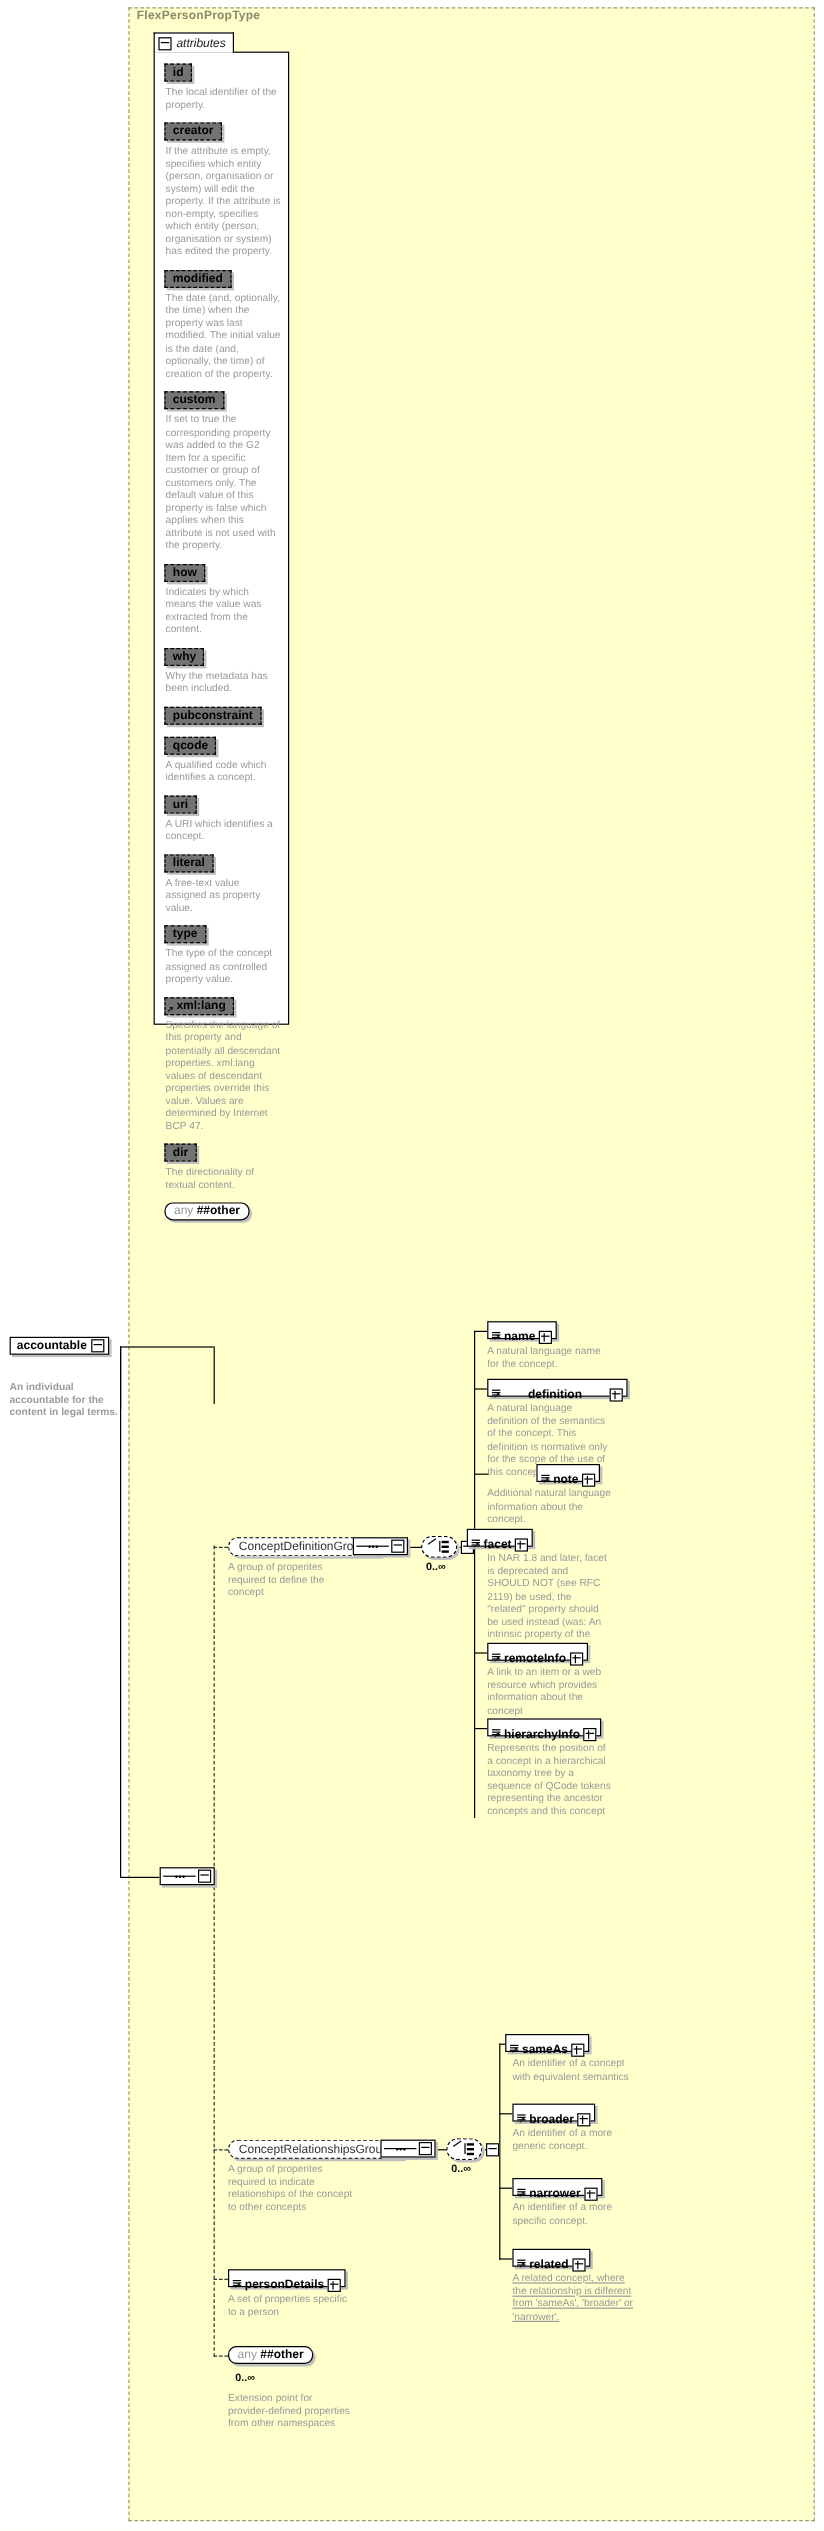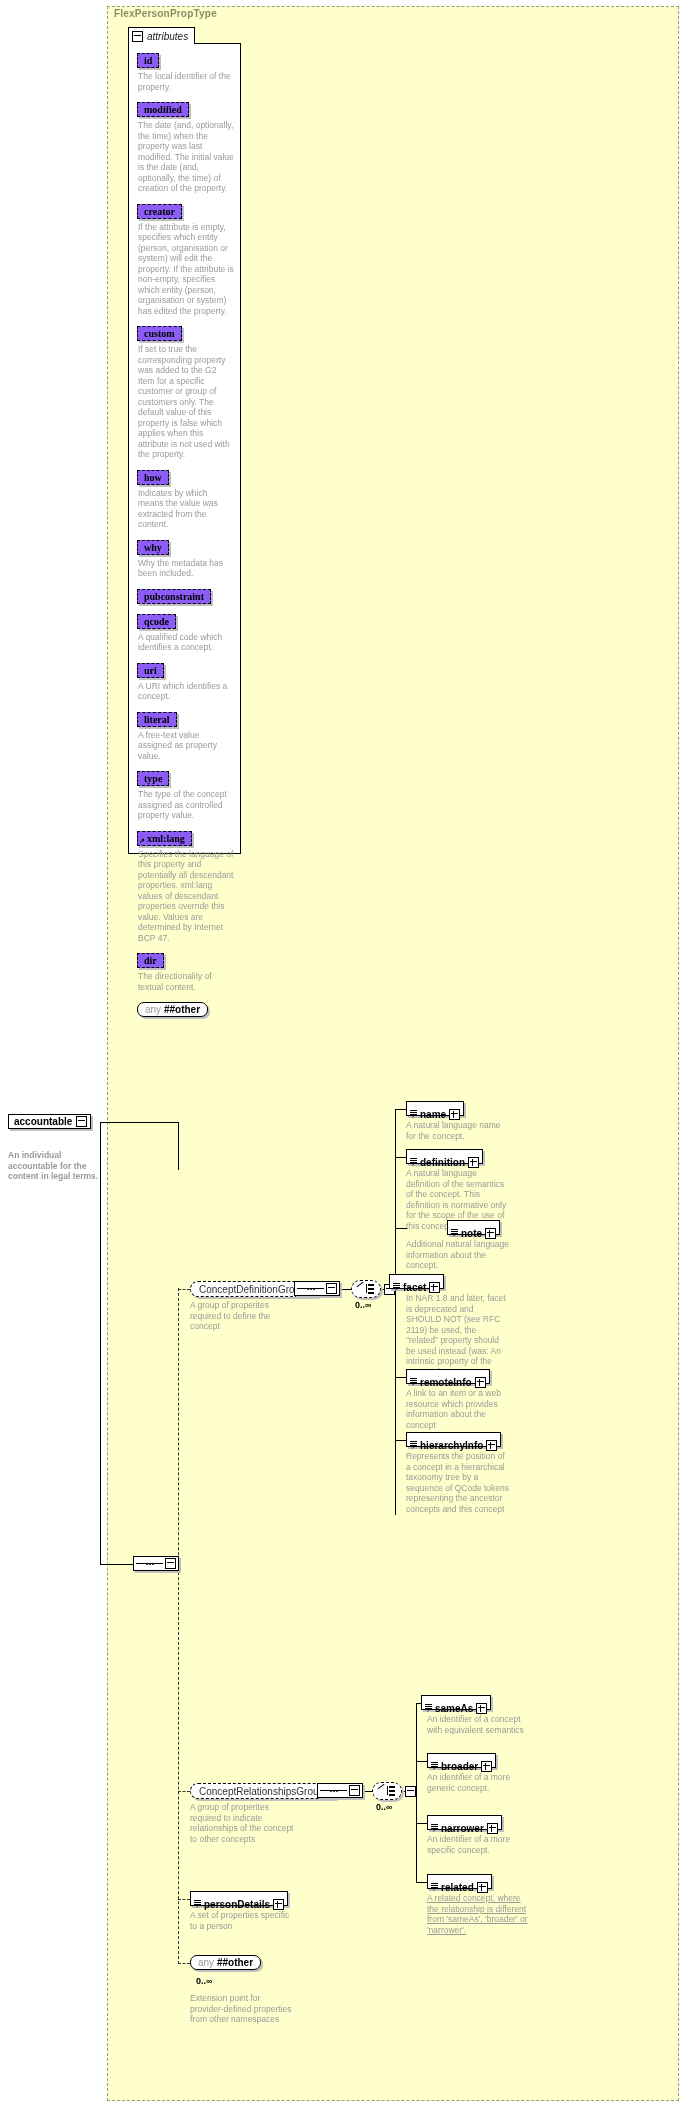--- a/index.html
+++ b/index.html
@@ -61,27 +61,26 @@
     width:113px; height:811px;
     background:#ffffff;
     border:1px solid #000;
     box-sizing:border-box;
     padding:6px 5px 6px 8px;
   }
   .attr-item{margin-bottom:7px;}
   .attr-chip{
     display:inline-block;
     border:1px dashed #000;
-    background:#8b5cf6;
+    background:#737373;
     font-size:10px;font-weight:bold;color:#000;
     padding:1px 6px 1px 6px;
     box-shadow:2px 2px 0 #c0c0c0;
     position:relative;
     white-space:nowrap;
-    font-family:Liberation Serif, serif;
   }
   .attr-chip.with-arrow{padding-left:9px;}
   .attr-chip .arrow{
     position:absolute;left:1px;bottom:0px;font-size:7px;color:#000;line-height:7px;
   }
   .attr-doc{
     font-size:8.5px;color:#9a9a9a;
     line-height:10.5px;
     margin:3px 0 0 1px;
     max-width:104px;
@@ -210,27 +209,27 @@
 </div>
 
 <div id="attr-box">
 
   <div class="attr-item">
     <span class="attr-chip">id</span>
     <div class="attr-doc">The local identifier of the property.</div>
   </div>
 
   <div class="attr-item">
+    <span class="attr-chip">creator</span>
+    <div class="attr-doc">If the attribute is empty, specifies which entity (person, organisation or system) will edit the property. If the attribute is non-empty, specifies which entity (person, organisation or system) has edited the property.</div>
+  </div>
+
+  <div class="attr-item">
     <span class="attr-chip">modified</span>
     <div class="attr-doc">The date (and, optionally, the time) when the property was last modified. The initial value is the date (and, optionally, the time) of creation of the property.</div>
-  </div>
-
-  <div class="attr-item">
-    <span class="attr-chip">creator</span>
-    <div class="attr-doc">If the attribute is empty, specifies which entity (person, organisation or system) will edit the property. If the attribute is non-empty, specifies which entity (person, organisation or system) has edited the property.</div>
   </div>
 
   <div class="attr-item">
     <span class="attr-chip">custom</span>
     <div class="attr-doc">If set to true the corresponding property was added to the G2 Item for a specific customer or group of customers only. The default value of this property is false which applies when this attribute is not used with the property.</div>
   </div>
 
   <div class="attr-item">
     <span class="attr-chip">how</span>
     <div class="attr-doc">Indicates by which means the value was extracted from the content.</div>
@@ -359,21 +358,21 @@
       <i></i>
       <i></i>
       <span class="el-arrow">↗</span>
     </span>
   <span class="nm">name</span>
   <span class="plus-sq"></span>
 </div>
 <div class="eldoc" style="left:406px; top:1120px;">A natural language name for the concept.</div>
 
 <div class="ln h blk" style="left:395px; top:1157px; width:12px;"></div>
-<div class="elbox" style="left:406px; top:1149px;">
+<div class="elbox" style="left:406px; top:1149px;gap:20px;">
   <span class="el-lines">
       <i></i>
       <i></i>
       <i></i>
       <span class="el-arrow">↗</span>
     </span>
   <span class="nm">definition</span>
   <span class="plus-sq"></span>
 </div>
 <div class="eldoc" style="left:406px; top:1168px;">A natural language definition of the semantics of the concept. This definition is normative only for the scope of the use of this concept.</div>

